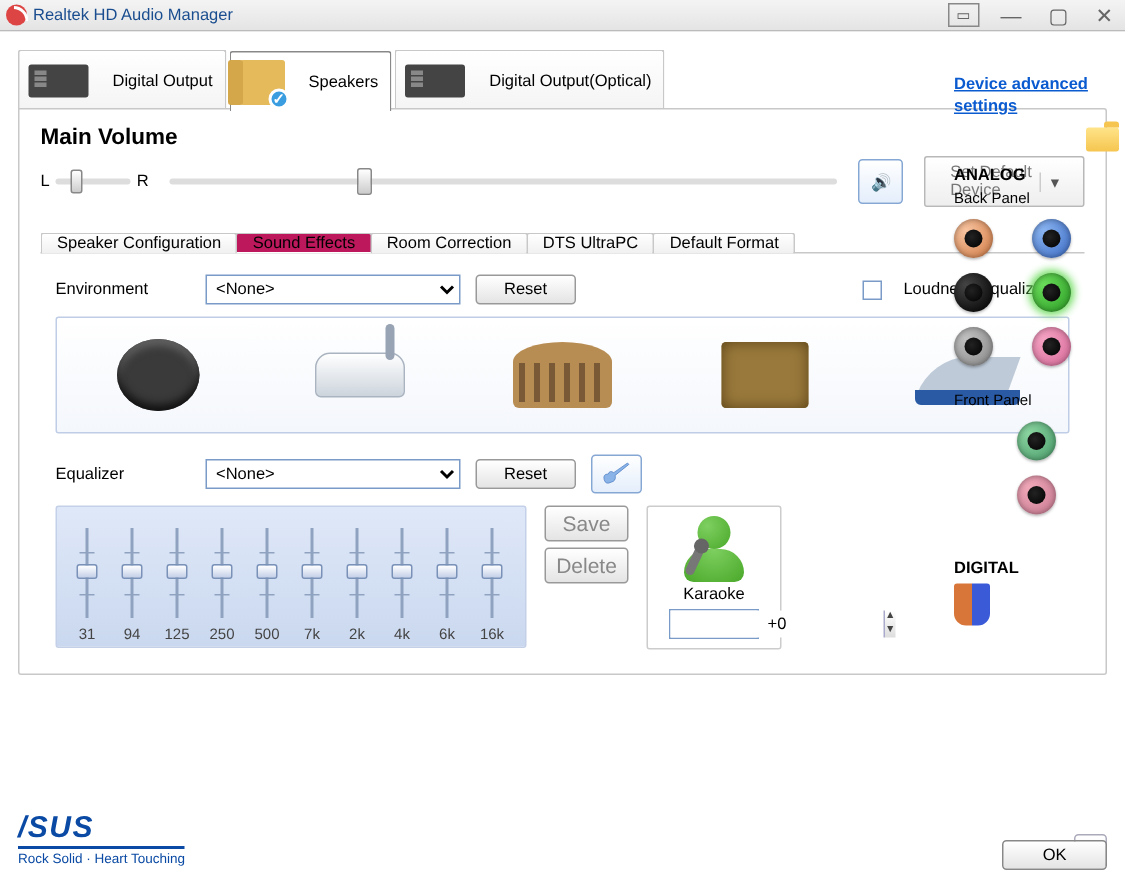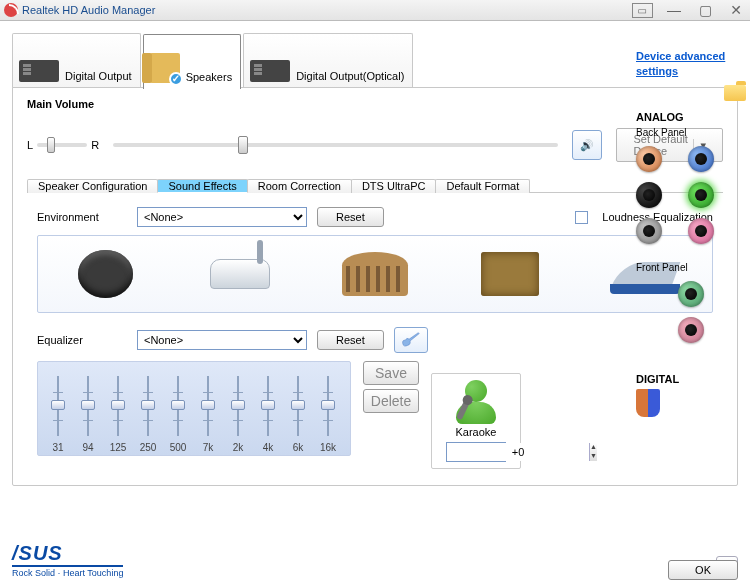--- a/index.html
+++ b/index.html
@@ -12,47 +12,47 @@
 .titlebar .title { color:#1a4d8f; flex:1;}
 .winbtns { display:flex; gap:10px; align-items:center;}
 .winbtns span { color:#666; font-size:14px; padding:0 4px;}
 .winbtns .box { border:1px solid #888; padding:1px 5px; font-size:10px;}
 
 
 .client { position:absolute; top:21px; left:0; right:0; bottom:0; background:#fff; }
 
 
 .toptabs { display:flex; padding:12px 12px 0 12px; gap:2px; align-items:flex-end;}
-.toptab { border:1px solid #c8c8c8; border-bottom:none; background:linear-gradient(#fff,#f4f4f4); padding:6px 8px 6px 6px; display:flex; align-items:flex-end; gap:6px; border-radius:2px 2px 0 0; height:55px;}
+.toptab { border:1px solid #c8c8c8; border-bottom:none; background:linear-gradient(#fff,#f4f4f4); padding:6px 8px 6px 6px; display:flex; align-items:center; gap:16px; border-radius:2px 2px 0 0; height:40px;}
 .toptab.active { background:#fff; border-color:#888; z-index:2; position:relative; top:1px;}
 .toptab .devimg { width:40px; height:22px; background:#444; border-radius:2px; position:relative;}
 .toptab .devimg::after{content:"";position:absolute;left:4px;top:4px;width:8px;height:3px;background:#888;box-shadow:0 4px #888,0 8px #888;}
 .spkimg{width:30px;height:30px;position:relative;background:#e4ba5a;border-radius:2px;}
 .spkimg::before{content:"";position:absolute;width:10px;height:30px;background:#d4a84a;left:-8px;border-radius:2px;}
 .spkimg .ok{position:absolute;width:14px;height:14px;background:#3a9de0;border-radius:50%;right:-3px;bottom:-3px;border:2px solid #fff;}
 .spkimg .ok::after{content:"✓";color:#fff;font-size:10px;position:absolute;left:1px;top:-1px;font-weight:bold;}
 
 .panel { border:1px solid #c8c8c8; margin:0 12px 0 12px; background:#fff; padding:10px 14px; border-radius:0 2px 2px 2px; position:relative; top:-1px;}
 
 
 .mvrow { display:flex; align-items:center; gap:14px; padding:4px 0 12px 0;}
-.mvlabel { font-weight:bold; font-size:11px; margin-bottom:14px;}
+.mvlabel { font-weight:bold; font-size:15px; margin-bottom:0;}
 .balance { display:flex; align-items:center; gap:4px;}
 .balance .track{width:50px;height:4px;background:#ddd;border-radius:2px;position:relative;}
 .balance .thumb{position:absolute;width:8px;height:16px;background:linear-gradient(#fff,#ccc);border:1px solid #888;border-radius:2px;left:10px;top:-6px;}
 .bigslider{flex:1;position:relative;height:4px;background:#ddd;border-radius:2px;}
 .bigslider .thumb{position:absolute;width:10px;height:18px;background:linear-gradient(#fff,#ccc);border:1px solid #888;border-radius:2px;left:28%;top:-7px;}
 .spkbtn{width:30px;height:30px;border:1px solid #85a7d4;background:linear-gradient(#fff,#e4eefb);border-radius:3px;display:flex;align-items:center;justify-content:center;color:#2a6ac4;font-size:15px;}
 .defaultdev{border:1px solid #b8b8b8;background:linear-gradient(#fff,#eee);padding:4px 16px;font-size:10px;color:#777;display:flex;align-items:center;gap:0;border-radius:2px;}
 .defaultdev .dd{border-left:1px solid #ccc;padding-left:6px;color:#555;}
 
 
 .subtabs{display:flex;border-bottom:1px solid #c8c8c8;margin-top:4px;}
 .subtab{border:1px solid #c8c8c8;border-bottom:none;padding:0 10px;background:linear-gradient(#fff,#f0f0f0);margin-right:-1px;border-radius:2px 2px 0 0;position:relative;top:1px;}
-.subtab.active{background:#7dd3fc;border-bottom:1px solid #fff;z-index:2;}
+.subtab.active{background:#be185d;border-bottom:1px solid #fff;z-index:2;}
 .subcontent{padding:14px 10px 6px 10px;}
 
 
 .row{display:flex;align-items:center;gap:10px;margin-bottom:8px;}
 .row label{width:90px;}
 select.combo{width:170px;height:20px;border:1px solid #7a9ac8;background:#fff;padding:1px 2px;}
 .btn{border:1px solid #999;background:linear-gradient(#fff,#e4e4e4);padding:3px 18px;border-radius:3px;}
 .chk{width:13px;height:13px;border:1px solid #7a9ac8;display:inline-block;vertical-align:middle;margin-right:4px;}
 
 
@@ -76,21 +76,21 @@
 .vslider{width:20px;position:relative;height:64px;}
 .vslider .track{position:absolute;left:9px;top:0;width:2px;height:60px;background:#8fa3c0;}
 .vslider .tick{position:absolute;left:5px;width:10px;height:1px;background:#8fa3c0;top:30px;}
 .vslider .tick::before,.vslider .tick::after{content:"";position:absolute;left:0;width:10px;height:1px;background:#8fa3c0;}
 .vslider .tick::before{top:-14px}.vslider .tick::after{top:14px}
 .vslider .thumb{position:absolute;left:3px;top:24px;width:14px;height:10px;background:linear-gradient(#fff,#c4d0e8);border:1px solid #7a92b8;border-radius:2px;}
 .labels{display:flex;gap:10px;margin-top:2px;}
 .labels span{width:20px;text-align:center;font-size:10px;color:#444;}
 .eqbtns{display:flex;flex-direction:column;gap:4px;width:56px;}
 .eqbtns .btn{padding:3px 4px;font-size:14px;color:#888;}
-.karaoke{border:1px solid #ccc;padding:6px 14px;text-align:center;border-radius:2px;margin-top:12px;}
+.karaoke{border:1px solid #ccc;padding:6px 14px;text-align:center;border-radius:2px;}
 .karaoke .avatar{width:48px;height:44px;margin:0 auto 2px;position:relative;}
 .karaoke .avatar .head{width:22px;height:22px;background:radial-gradient(circle at 30% 30%,#7ed060,#4aa82a);border-radius:50%;margin:0 auto;}
 .karaoke .avatar .body{width:40px;height:22px;background:radial-gradient(circle at 50% 0%,#7ed060,#4aa82a);border-radius:20px 20px 8px 8px;margin:0 auto;}
 .karaoke .avatar .mic{position:absolute;width:6px;height:20px;background:#777;left:8px;top:20px;transform:rotate(25deg);border-radius:3px;}
 .karaoke .avatar .mic::after{content:"";position:absolute;width:10px;height:10px;background:#666;border-radius:50%;left:-2px;top:-6px;}
 .spin{display:flex;border:1px solid #7a9ac8;width:60px;height:20px;margin:4px auto 0;}
 .spin input{flex:1;border:none;text-align:center;font-size:11px;}
 .spin .ar{width:14px;background:linear-gradient(#fff,#ddd);border-left:1px solid #aac;display:flex;flex-direction:column;}
 .spin .ar span{flex:1;font-size:7px;text-align:center;line-height:8px;color:#444;}
 .guitarbtn{width:34px;height:26px;border:1px solid #85a7d4;background:linear-gradient(#fff,#e4eefb);border-radius:3px;display:flex;align-items:center;justify-content:center;}

